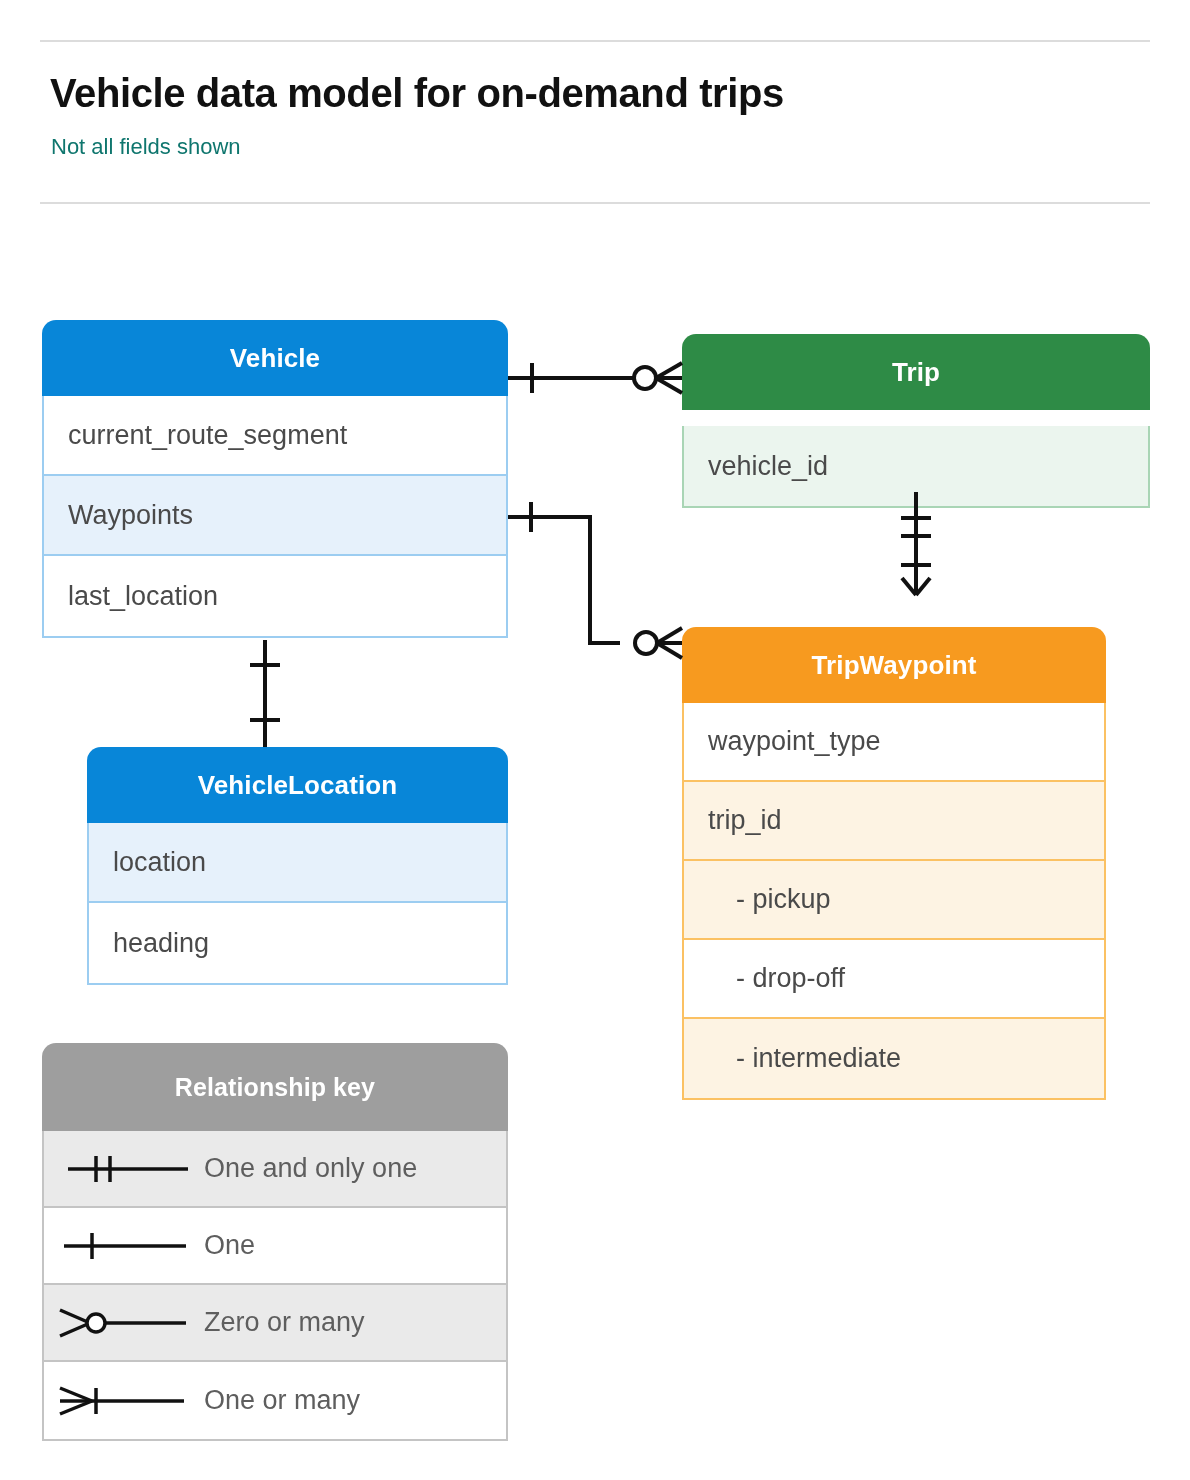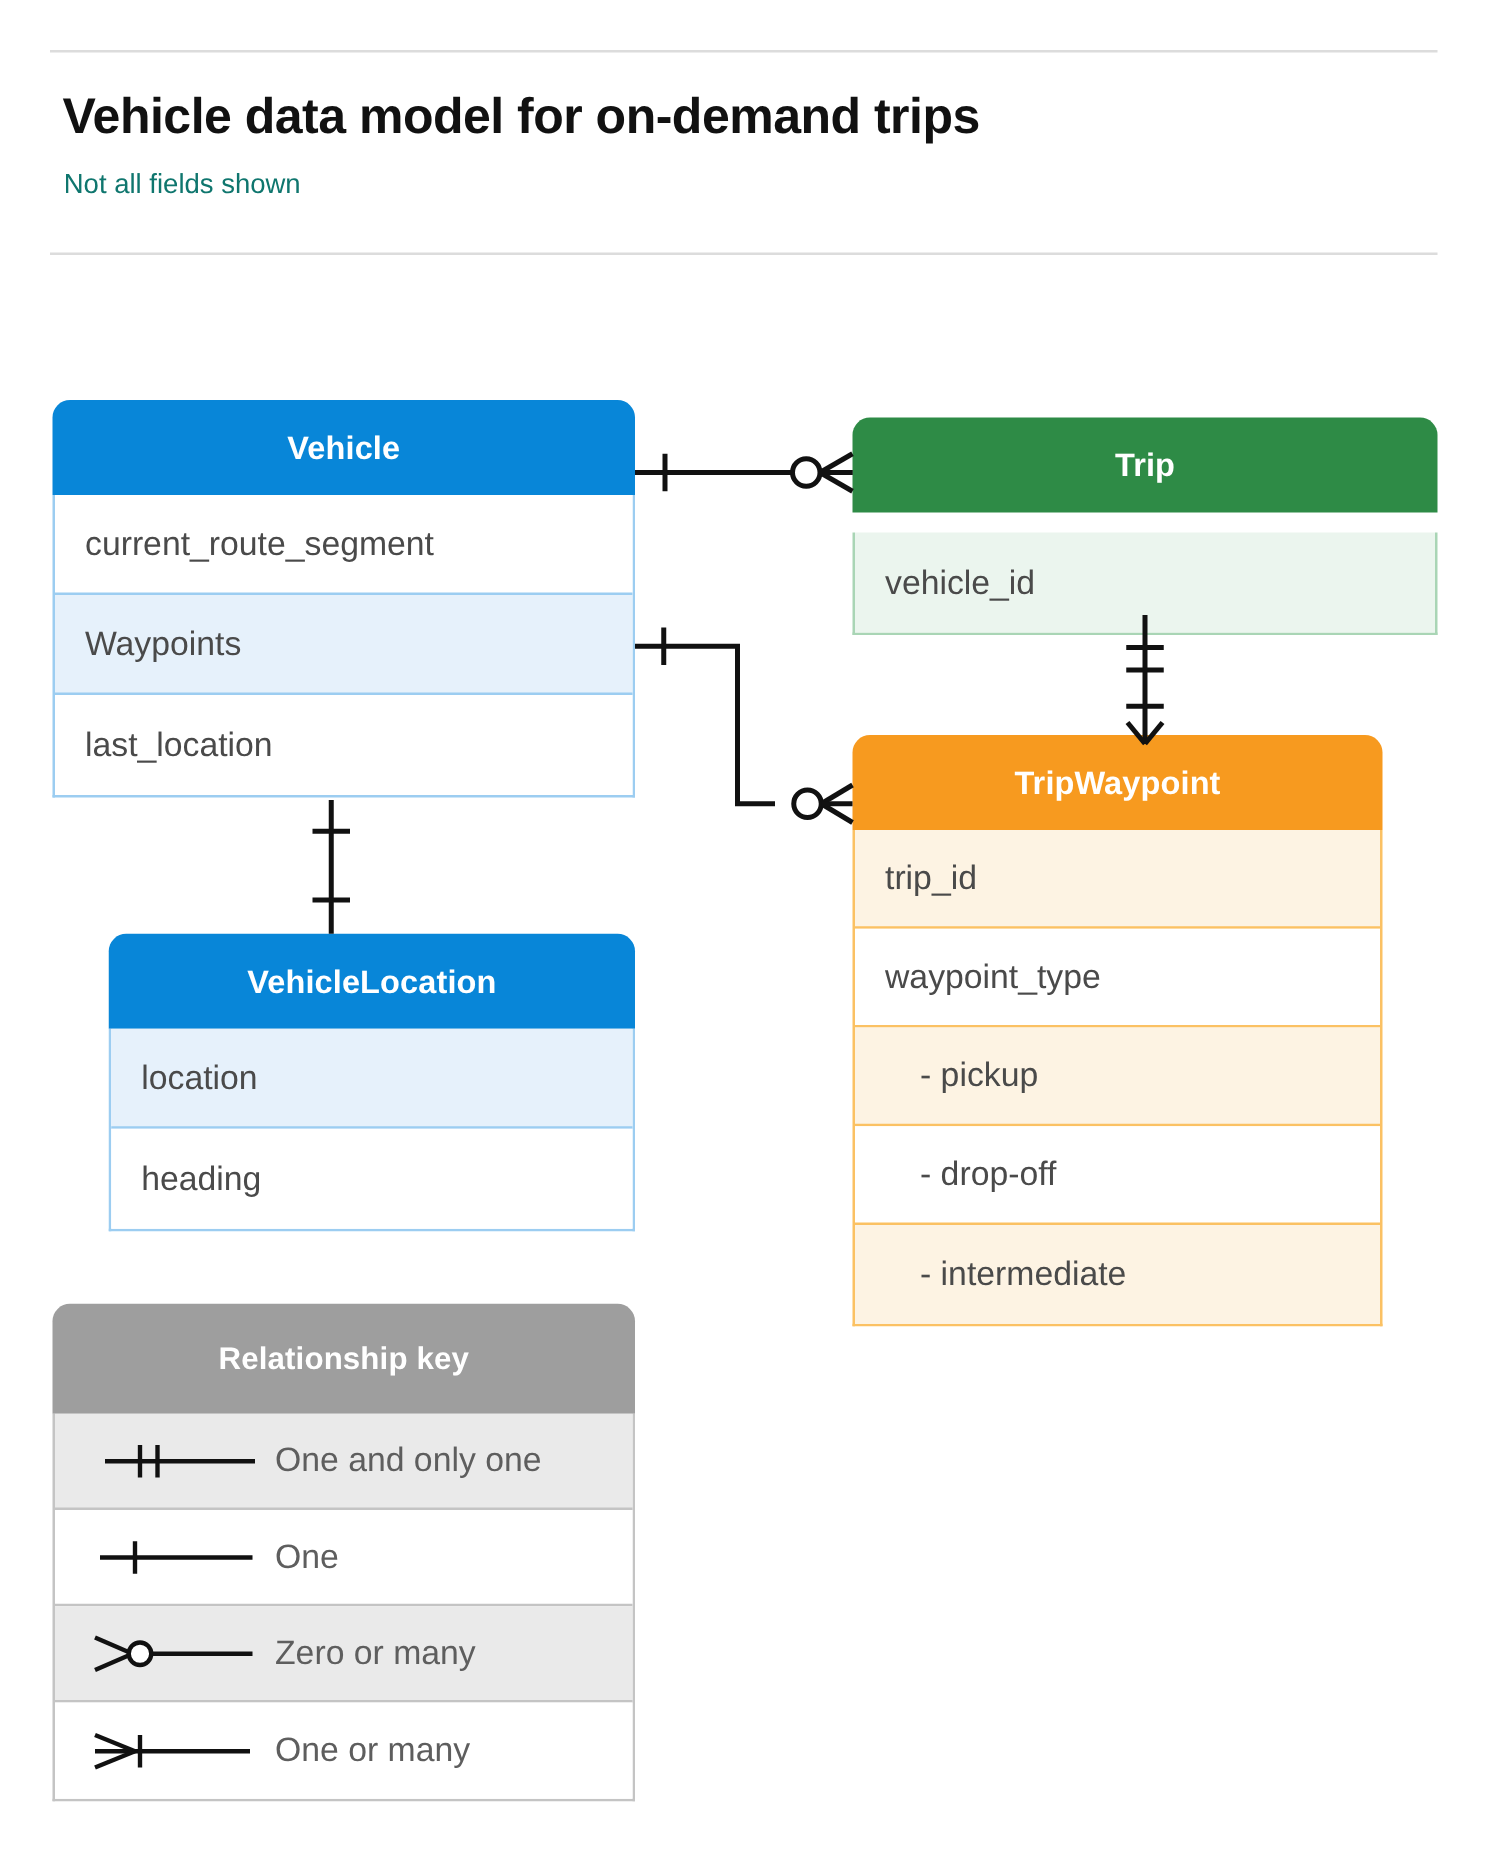--- a/index.html
+++ b/index.html
@@ -110,27 +110,27 @@
   #entity-vehicle .entity-row    { height: 80px; }
 
   #entity-vehiclelocation  { left: 42px;  top: 747px; width: 466px; padding-left: 45px; }
   #entity-vehiclelocation .entity-header { height: 76px; }
   #entity-vehiclelocation .entity-row    { height: 80px; text-align: center; }
 
   #entity-trip             { left: 682px; top: 334px; width: 468px; }
   #entity-trip .entity-header { height: 76px; }
   #entity-trip .entity-row    { height: 80px; }
 
-  #entity-tripwaypoint     { left: 682px; top: 588px; width: 424px; }
+  #entity-tripwaypoint     { left: 682px; top: 627px; width: 424px; }
   #entity-tripwaypoint .entity-header { height: 76px; }
   #entity-tripwaypoint .entity-row    { height: 79px; }
 
   #entity-legend           { left: 42px;  top: 1043px; width: 466px; }
   #entity-legend .entity-header { height: 88px; font-size: 25px; }
-  #entity-legend .entity-row    { height: 77px; padding-left: 16px; }
+  #entity-legend .entity-row    { height: 77px; padding-left: 0; }
 
   
   .legend-row-inner {
     display: flex;
     align-items: center;
     width: 100%;
   }
   .legend-symbol {
     width: 160px;
     flex: none;
@@ -176,22 +176,22 @@
 <div class="entity green" id="entity-trip">
   <div class="entity-header">Trip</div>
   <div class="entity-rows">
     <div class="entity-row alt">vehicle_id</div>
   </div>
 </div>
 
 <div class="entity orange" id="entity-tripwaypoint">
   <div class="entity-header">TripWaypoint</div>
   <div class="entity-rows">
+    <div class="entity-row">waypoint_type</div>
     <div class="entity-row alt">trip_id</div>
-    <div class="entity-row">waypoint_type</div>
     <div class="entity-row alt indent">-  pickup</div>
     <div class="entity-row indent">-  drop-off</div>
     <div class="entity-row alt indent">-  intermediate</div>
   </div>
 </div>
 
 <div class="entity blue" id="entity-vehiclelocation">
   <div class="entity-header">VehicleLocation</div>
   <div class="entity-rows">
     <div class="entity-row alt">location</div>

